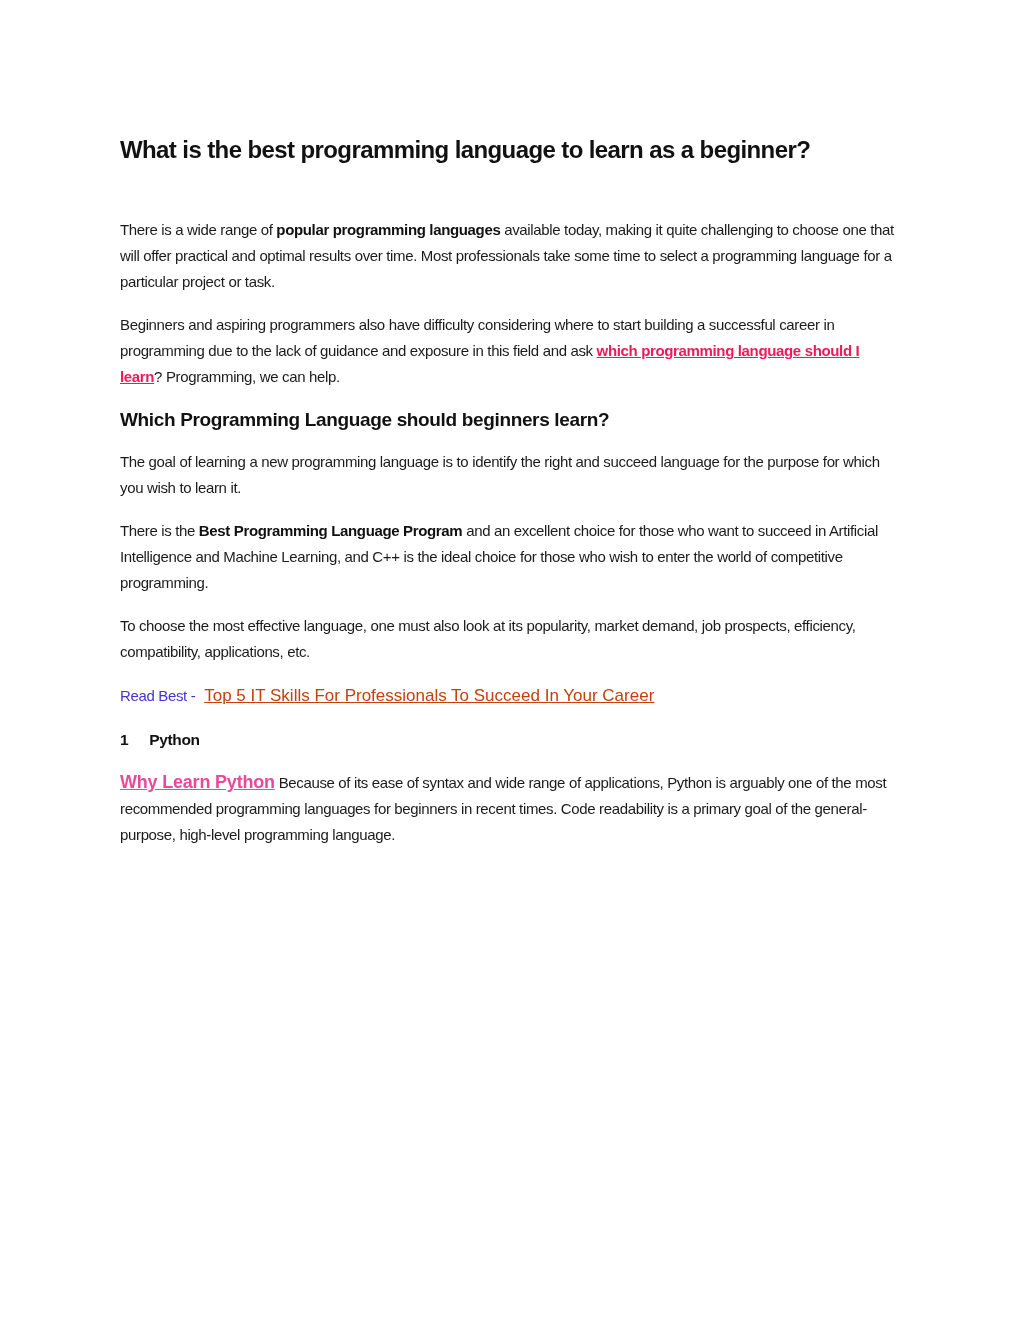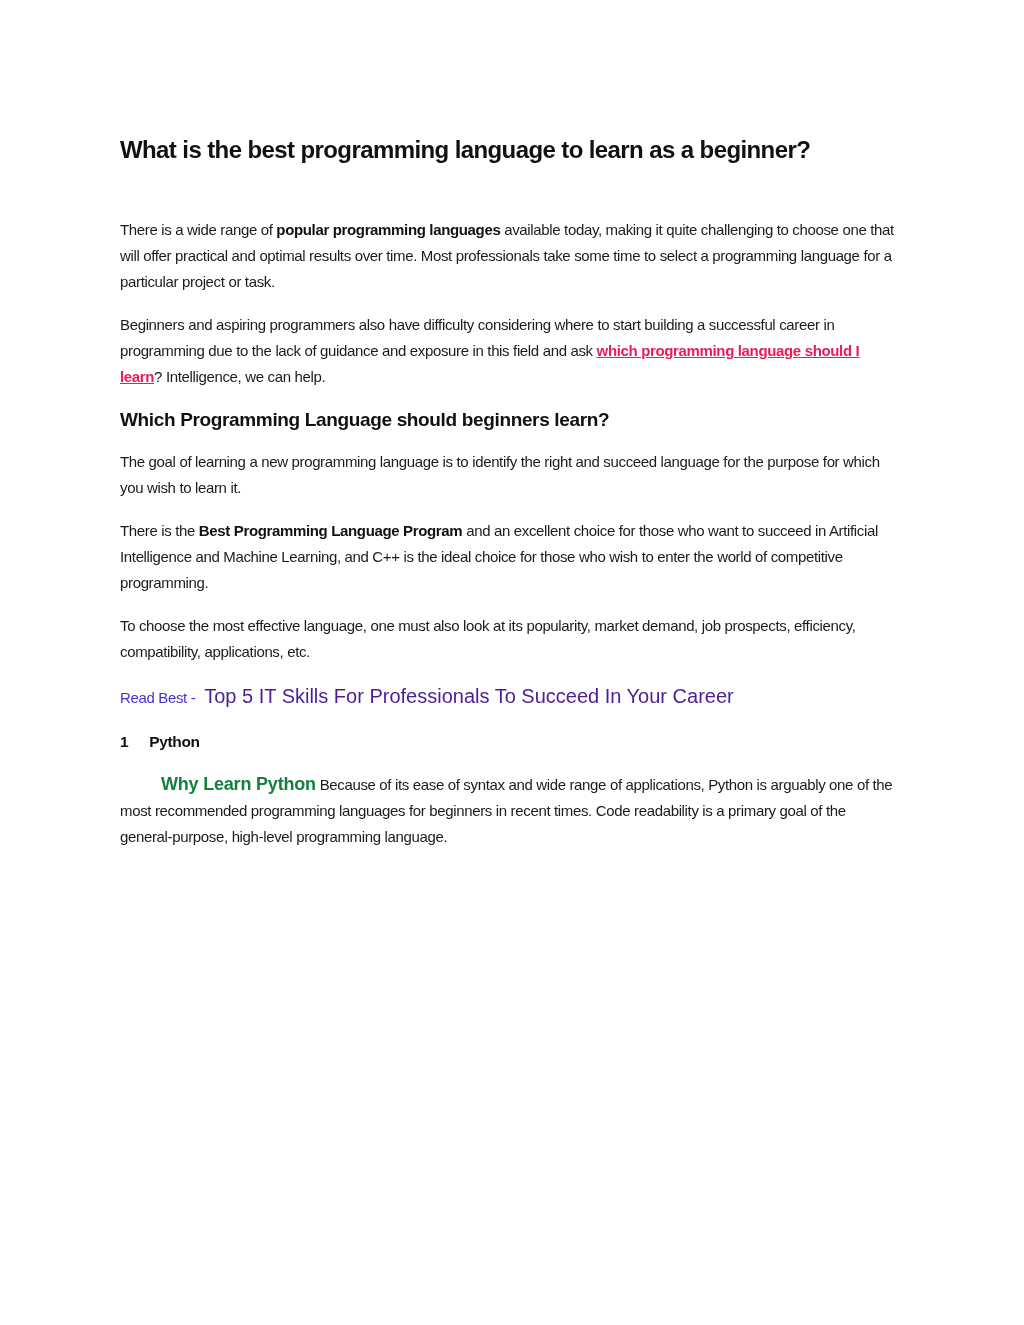--- a/index.html
+++ b/index.html
@@ -56,59 +56,60 @@
     cursor: pointer;
   }
   .read-more-line {
     margin: 0 0 12px 0;
     font-size: 15px;
     letter-spacing: -0.35px;
     line-height: 28px;
     color: #4533cf;
   }
   a.read-more-link {
-    font-size: 20px;
+    font-size: 17px;
     letter-spacing: 0;
     font-weight: normal;
-    color: #4c1d95;
+    color: #c2410c;
+    text-decoration: underline;
     margin-left: 5px;
     cursor: pointer;
   }
   h3.numbered-heading {
     margin: 17px 0 16px 0;
     font-size: 15.5px;
     letter-spacing: -0.35px;
     line-height: 26px;
     font-weight: bold;
     color: #111111;
   }
   h3.numbered-heading .heading-number {
     display: inline-block;
     margin-right: 21px;
   }
   a.why-learn-link {
     font-size: 18px;
     letter-spacing: -0.2px;
     font-weight: bold;
-    color: #15803d;
+    color: #ec4899;
+    text-decoration: underline;
     cursor: pointer;
-    margin-left: 41px;
   }
 </style>
 </head>
 <body>
 
 <div class="content">
   <div class="inner">
 
     <h1 class="doc-title">What is the best programming language to learn as a beginner?</h1>
 
     <p class="body-para"><span>There is a wide range of </span><span class="bold-run">popular programming languages</span><span> available today, making it quite challenging to choose one that will offer practical and optimal results over time. Most professionals take some time to select a programming language for a particular project or task.</span></p>
 
-    <p class="body-para"><span>Beginners and aspiring programmers also have difficulty considering where to start building a successful career in programming due to the lack of guidance and exposure in this field and ask </span><a class="inline-link">which programming language should I learn</a><span>? Intelligence, we can help.</span></p>
+    <p class="body-para"><span>Beginners and aspiring programmers also have difficulty considering where to start building a successful career in programming due to the lack of guidance and exposure in this field and ask </span><a class="inline-link">which programming language should I learn</a><span>? Programming, we can help.</span></p>
 
     <h2 class="sub-heading">Which Programming Language should beginners learn?</h2>
 
     <p class="body-para">The goal of learning a new programming language is to identify the right and succeed language for the purpose for which you wish to learn it.</p>
 
     <p class="body-para"><span>There is the </span><span class="bold-run">Best Programming Language Program</span><span> and an excellent choice for those who want to succeed in Artificial Intelligence and Machine Learning, and C++ is the ideal choice for those who wish to enter the world of competitive programming.</span></p>
 
     <p class="body-para">To choose the most effective language, one must also look at its popularity, market demand, job prospects, efficiency, compatibility, applications, etc.</p>
 
     <p class="read-more-line"><span>Read Best</span><span> - </span><a class="read-more-link">Top 5 IT Skills For Professionals To Succeed In Your Career</a></p>

